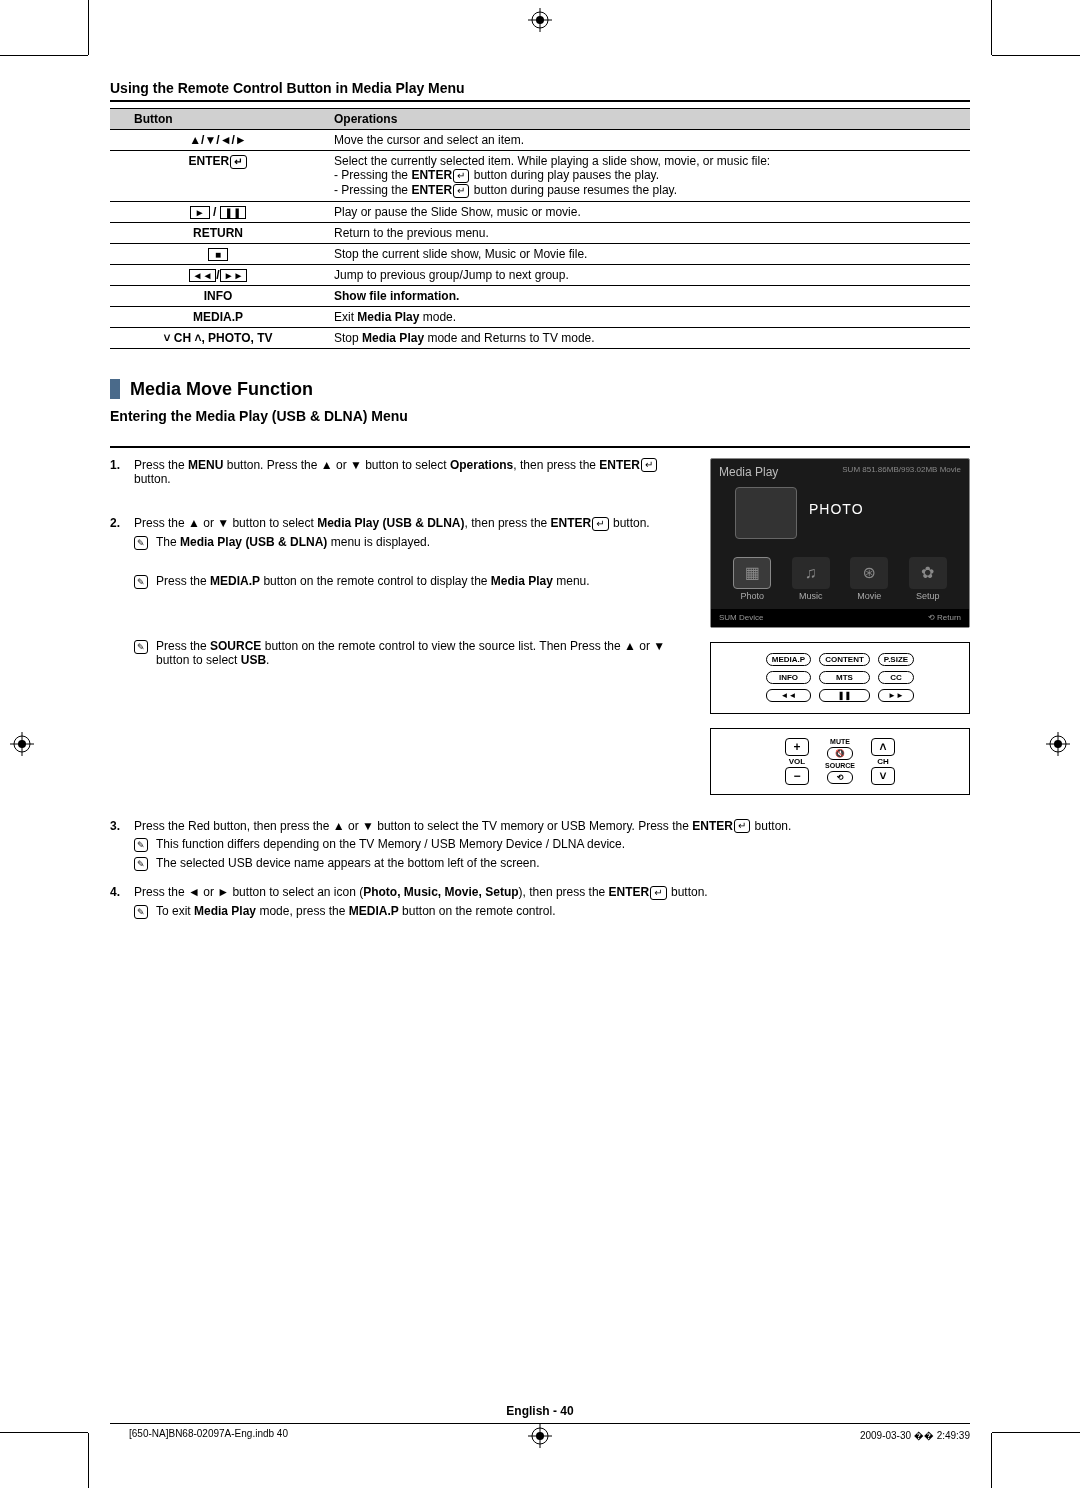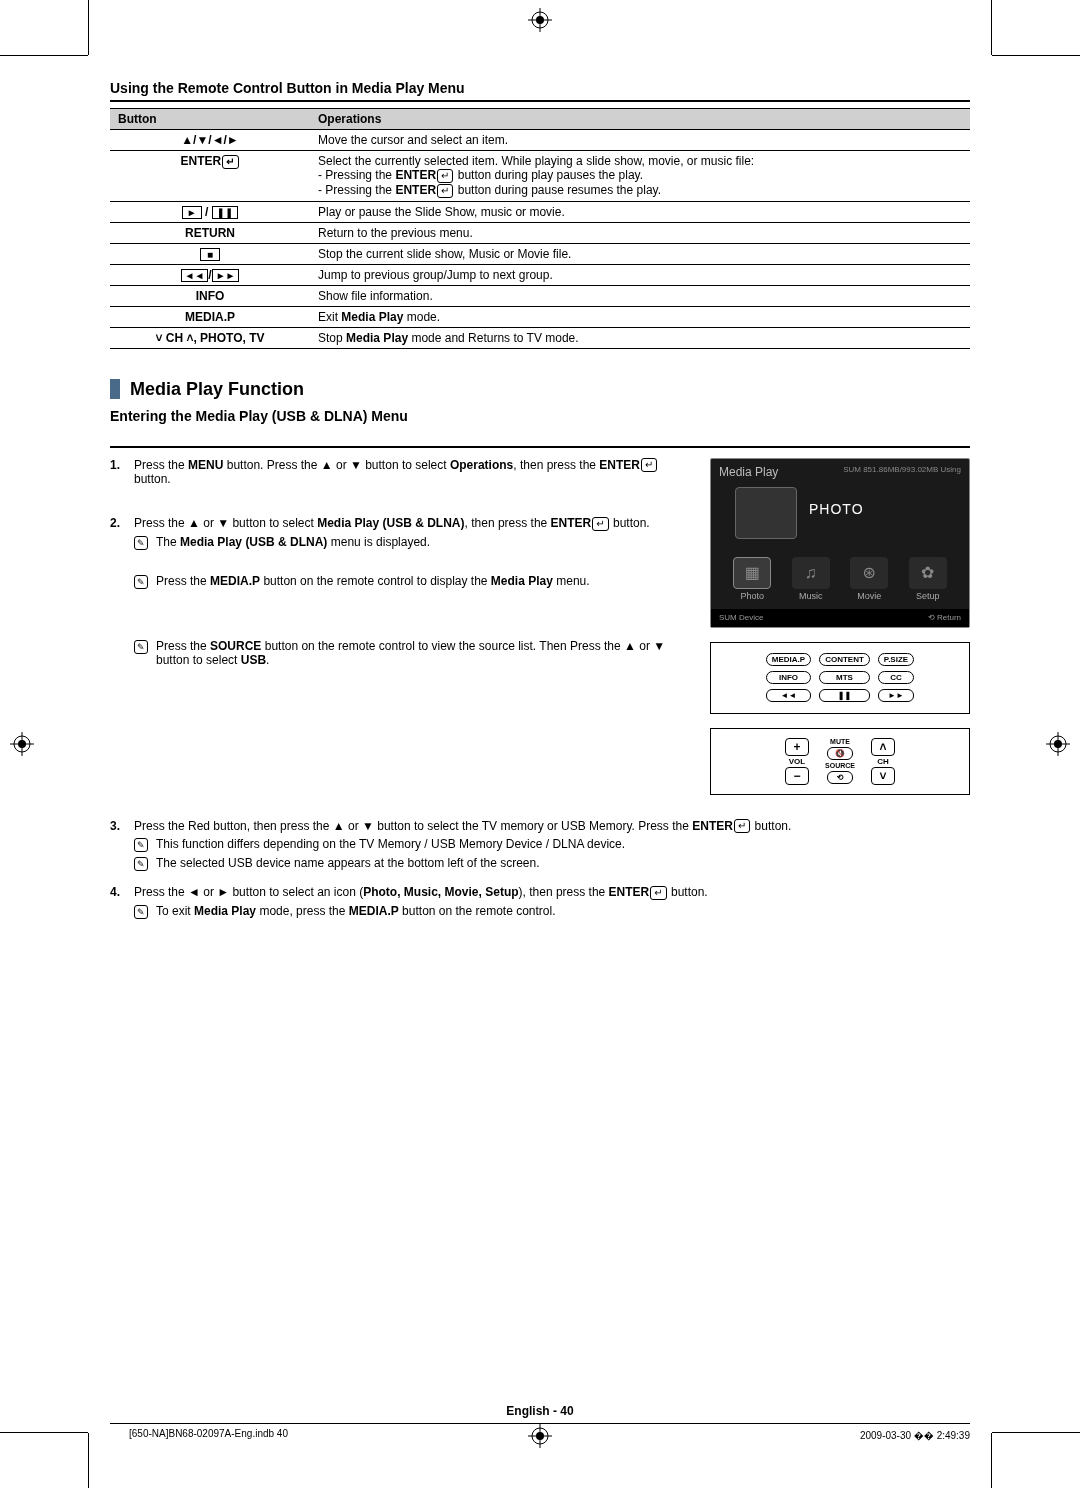--- a/index.html
+++ b/index.html
@@ -42,21 +42,21 @@
   table.btbl {
     border-collapse: collapse;
     width: 100%;
     font-size: 12px;
     margin-bottom: 30px;
   }
   table.btbl th, table.btbl td {
     border-top: 1px solid #000;
     border-bottom: 1px solid #000;
     text-align: left;
-    padding: 3px 8px 3px 8px;
+    padding: 3px 8px 3px 24px;
     vertical-align: top;
   }
   table.btbl th { background: #d0d0d0; font-weight: bold; }
   table.btbl td:first-child { width: 200px; font-weight: bold; text-align: center; }
 
   .sec-bar { display:flex; align-items:center; margin: 18px 0 8px 0; }
   .sec-bar .bar { width: 10px; height: 20px; background: #4a6a8a; margin-right: 10px; }
   .sec-bar .txt { font-weight: bold; font-size: 18px; }
 
   .indent1 { margin-left: 28px; }
@@ -211,36 +211,36 @@
         <tr>
           <td><span style="border:1px solid #000;padding:0 6px;font-weight:normal;font-size:10px;">■</span></td>
           <td style="font-weight: normal;">Stop the current slide show, Music or Movie file.</td>
         </tr>
         <tr>
           <td><span style="border:1px solid #000;padding:0 3px;font-weight:normal;font-size:10px;">◄◄</span>/<span style="border:1px solid #000;padding:0 3px;font-weight:normal;font-size:10px;">►►</span></td>
           <td style="font-weight: normal;">Jump to previous group/Jump to next group.</td>
         </tr>
         <tr>
           <td>INFO</td>
-          <td style="font-weight: normal;">Show file information.</td>
+          <td style="font-weight: bold;">Show file information.</td>
         </tr>
         <tr>
           <td>MEDIA.P</td>
           <td style="font-weight: normal;">Exit <b>Media Play</b> mode.</td>
         </tr>
         <tr>
           <td>˅ CH ˄, PHOTO, TV</td>
           <td style="font-weight: normal;">Stop <b>Media Play</b> mode and Returns to TV mode.</td>
         </tr>
       </tbody>
   </table>
 
   <div class="sec-bar">
     <div class="bar"></div>
-    <div class="txt">Media Play Function</div>
+    <div class="txt">Media Move Function</div>
   </div>
 
   <div class="sub-h">Entering the Media Play (USB &amp; DLNA) Menu</div>
 
   <div class="two-col">
     <div class="col-l">
       <ol class="steps">
         <li>
           <div class="num">1.</div>
           <div class="body">
@@ -264,21 +264,21 @@
                 <div>Press the <b>SOURCE</b> button on the remote control to view the source list. Then Press the ▲ or ▼ button to select <b>USB</b>.</div>
               </div>
           </div>
         </li>
       </ol>
     </div>
 
     <div class="col-r">
       <div class="osd">
         <div class="osd-title">Media Play</div>
-        <div class="osd-sum">SUM    851.86MB/993.02MB Using</div>
+        <div class="osd-sum">SUM    851.86MB/993.02MB Movie</div>
         <div class="osd-photo-img"></div>
         <div class="osd-photo">PHOTO</div>
         <div class="osd-row">
           <div class="item sel">
               <div class="ic">▦</div>
               <div>Photo</div>
             </div>
           <div class="item">
               <div class="ic">♫</div>
               <div>Music</div>

